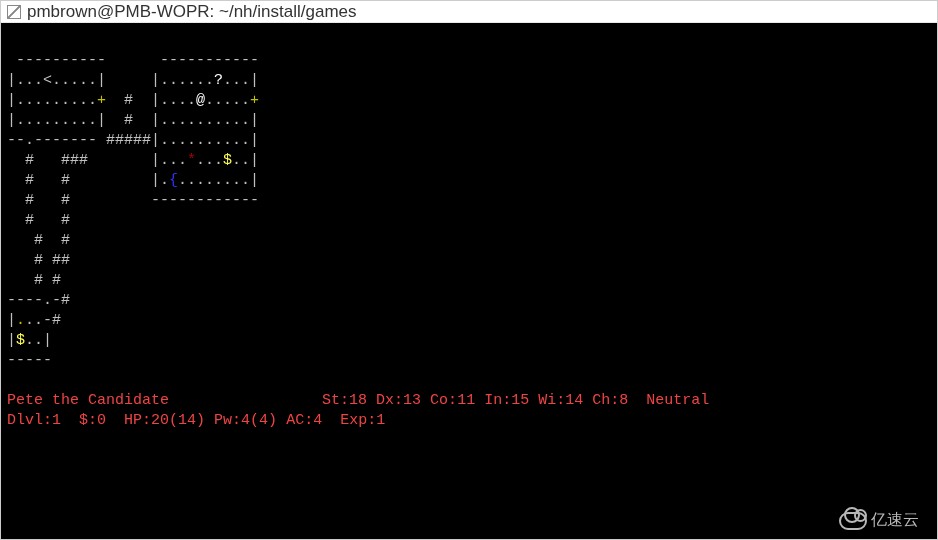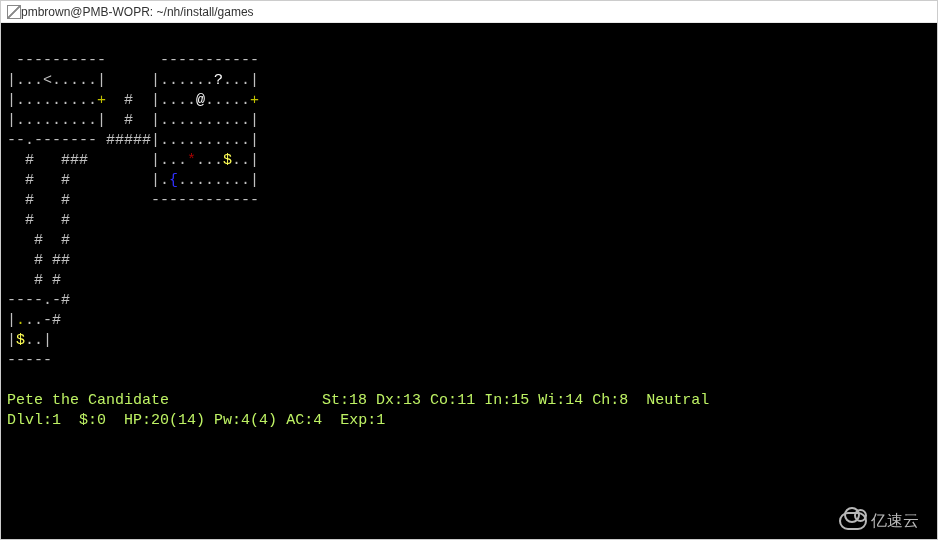--- a/index.html
+++ b/index.html
@@ -20,22 +20,23 @@
     flex-direction: column;
   }
   .titlebar {
     height: 22px;
     background: #ffffff;
     display: flex;
     align-items: center;
     padding: 0 6px;
     border-bottom: 1px solid #e8e8e8;
     font-family: "Segoe UI", Tahoma, sans-serif;
-    font-size: 12px;
+    font-size: 17px;
     color: #333333;
+    gap: 6px;
   }
   .win-icon {
     width: 14px;
     height: 14px;
     border: 1px solid #888;
     display: inline-block;
     background: linear-gradient(135deg,#fff 0%,#fff 45%,#888 46%,#888 54%,#fff 55%);
   }
   .terminal {
     flex: 1;
@@ -47,31 +48,31 @@
     line-height: 20px;
     white-space: pre;
     position: relative;
   }
   .c-gray   { color: #c0c0c0; }
   .c-white  { color: #ffffff; }
   .c-yellow { color: #c0c000; }
   .c-gold   { color: #ffff55; }
   .c-red    { color: #aa0000; }
   .c-blue   { color: #3030ff; }
-  .statline { color: #bef264; }
+  .statline { color: #ef4444; }
 
   .watermark {
     position: absolute;
     right: 18px;
     bottom: 8px;
     display: flex;
     align-items: center;
     gap: 4px;
     color: #d9d9d9;
-    font-family: Liberation Sans, sans-serif;
+    font-family: Liberation Mono, monospace;
     font-size: 16px;
     opacity: 0.85;
   }
   .wm-cloud {
     width: 28px;
     height: 18px;
     border: 2px solid #d9d9d9;
     border-radius: 10px;
     position: relative;
   }

